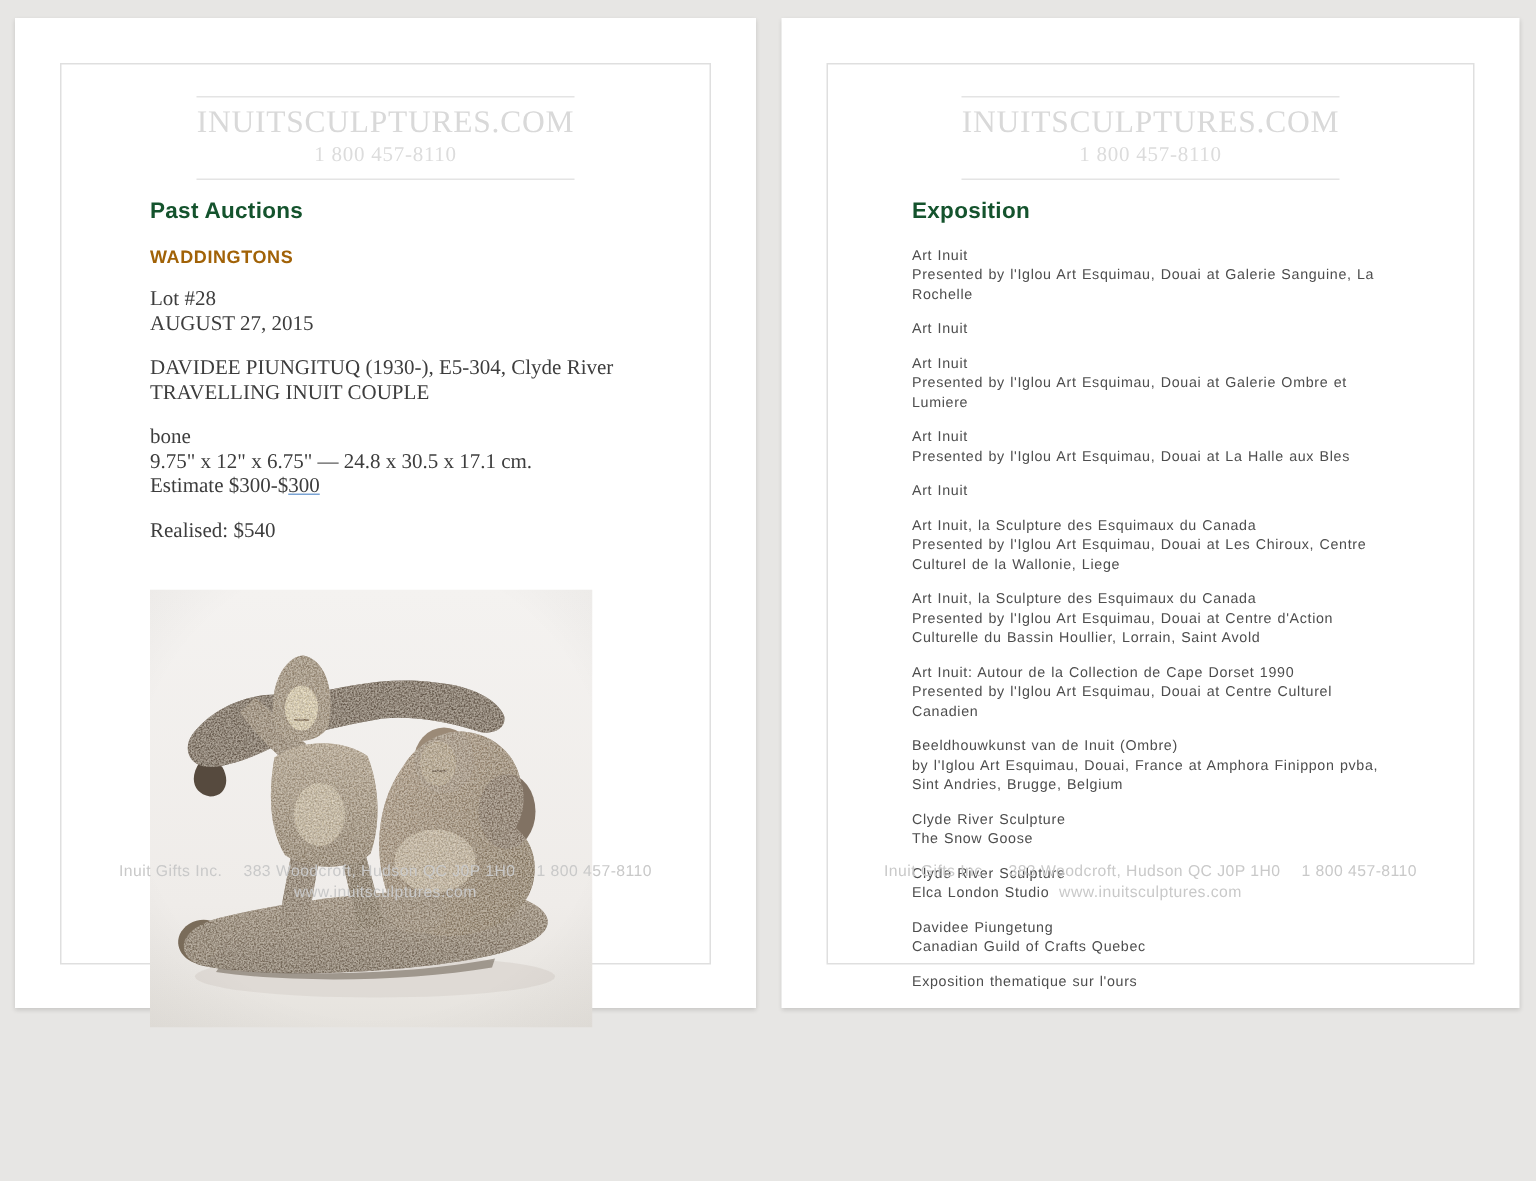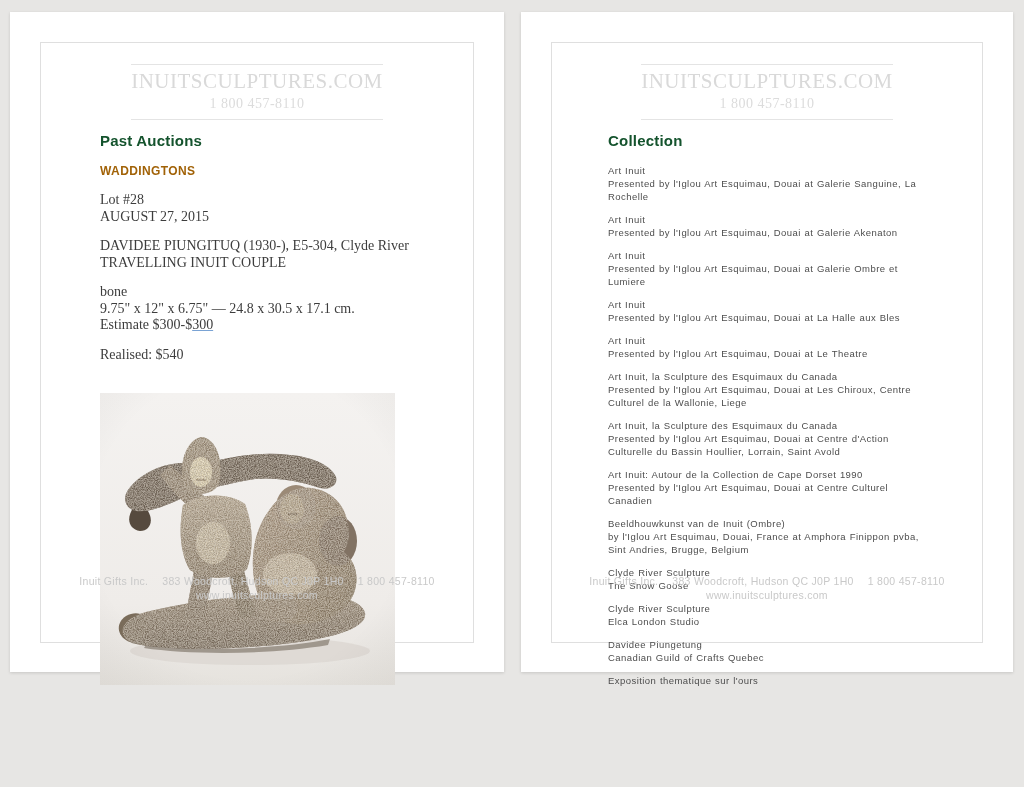--- a/index.html
+++ b/index.html
@@ -214,47 +214,45 @@
 
 <section class="page right">
   <div class="frame">
 
     <header class="masthead">
       <div class="logo">INUITSCULPTURES.COM</div>
       <div class="phone-lg">1 800 457-8110</div>
     </header>
 
     <div class="content right-col">
-      <h1 class="section-title">Collection</h1>
+      <h1 class="section-title">Exposition</h1>
 
       <div>
 
           <div class="ex-entry">
             <div>Art Inuit</div>
             <div>Presented by l'Iglou Art Esquimau, Douai at Galerie Sanguine, La Rochelle</div>
           </div>
 
           <div class="ex-entry">
             <div>Art Inuit</div>
-            <div>Presented by l'Iglou Art Esquimau, Douai at Galerie Akenaton</div>
           </div>
 
           <div class="ex-entry">
             <div>Art Inuit</div>
             <div>Presented by l'Iglou Art Esquimau, Douai at Galerie Ombre et Lumiere</div>
           </div>
 
           <div class="ex-entry">
             <div>Art Inuit</div>
             <div>Presented by l'Iglou Art Esquimau, Douai at La Halle aux Bles</div>
           </div>
 
           <div class="ex-entry">
             <div>Art Inuit</div>
-            <div>Presented by l'Iglou Art Esquimau, Douai at Le Theatre</div>
           </div>
 
           <div class="ex-entry">
             <div>Art Inuit, la Sculpture des Esquimaux du Canada</div>
             <div>Presented by l'Iglou Art Esquimau, Douai at Les Chiroux, Centre Culturel de la Wallonie, Liege</div>
           </div>
 
           <div class="ex-entry">
             <div>Art Inuit, la Sculpture des Esquimaux du Canada</div>
             <div>Presented by l'Iglou Art Esquimau, Douai at Centre d'Action Culturelle du Bassin Houllier, Lorrain, Saint Avold</div>

